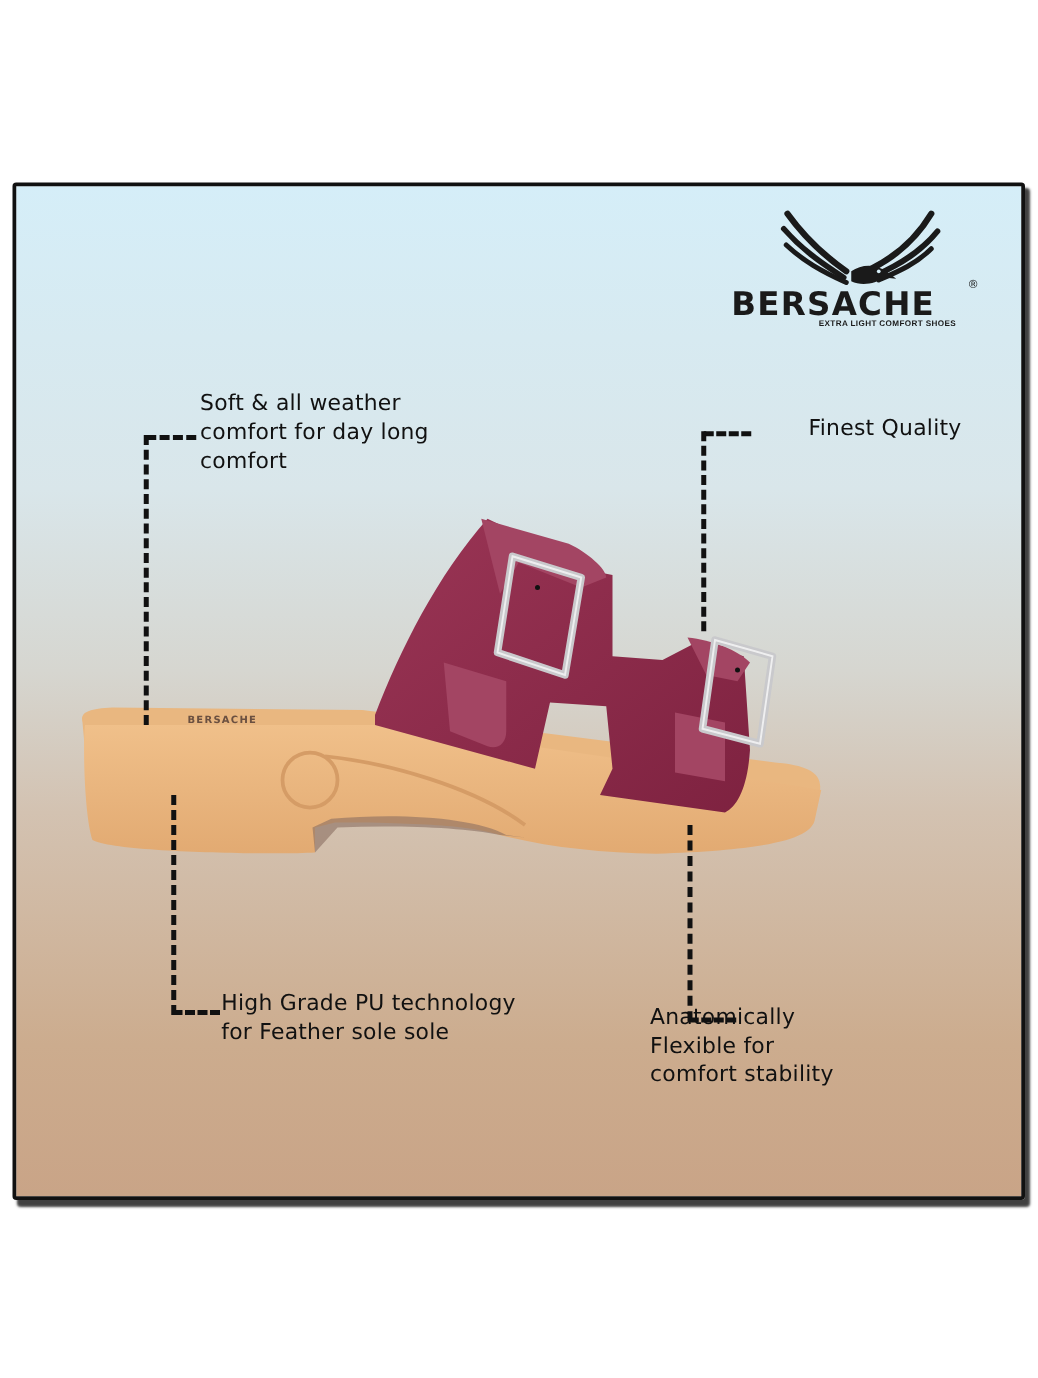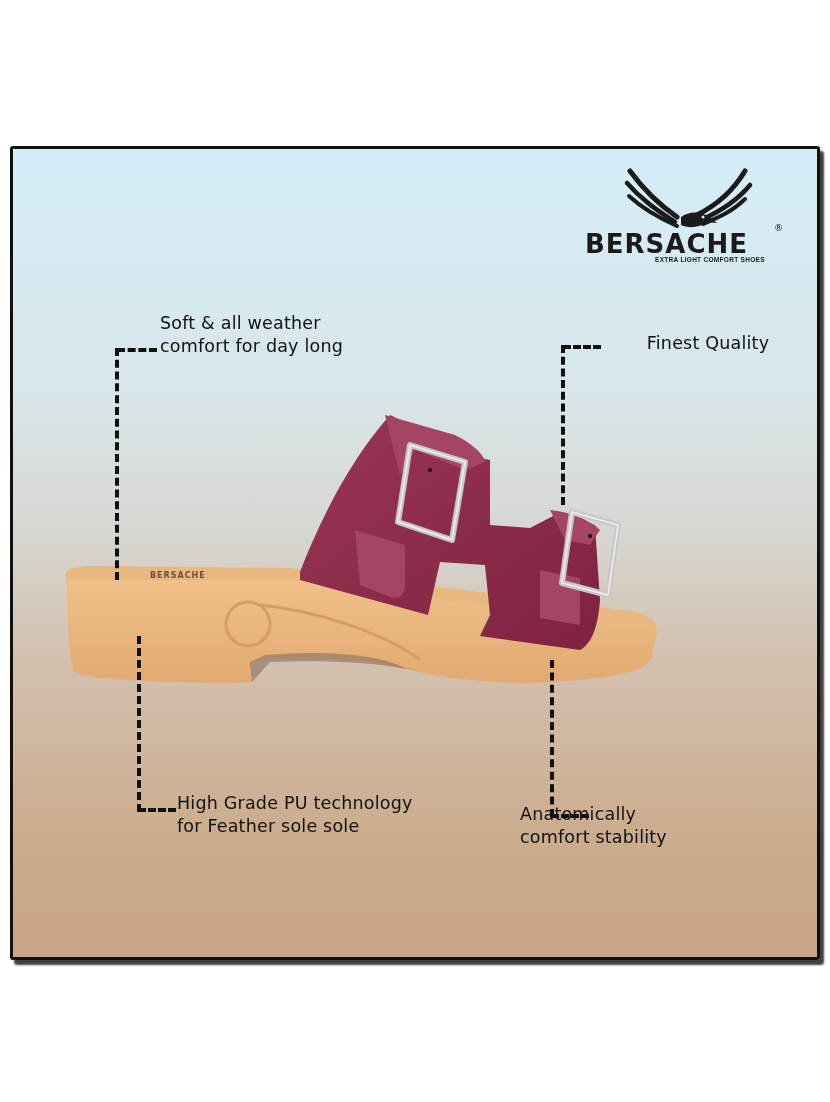--- a/index.html
+++ b/index.html
@@ -80,33 +80,35 @@
   </g>
   <circle cx="370" cy="70" r="2" fill="#111"></circle>
   <circle cx="530" cy="136" r="2" fill="#111"></circle>
 </svg>
 
 <div class="dash-h" style="left:117px;top:348px;width:40px;"></div>
 <div class="dash-v" style="left:115px;top:348px;height:232px;"></div>
 <div class="callout right" style="left:160px;top:312px;width:188px;">
   <div>Soft &amp; all weather</div>
   <div>comfort for day long</div>
+  <div>comfort</div>
 </div>
 
 <div class="dash-h" style="left:563px;top:345px;width:38px;"></div>
 <div class="dash-v" style="left:561px;top:345px;height:160px;"></div>
 <div class="callout" style="left:608px;top:332px;width:200px;text-align:center;">
   <div>Finest Quality</div>
 </div>
 
 <div class="dash-v" style="left:137px;top:636px;height:176px;"></div>
 <div class="dash-h" style="left:138px;top:808px;width:38px;"></div>
 <div class="callout" style="left:177px;top:792px;width:280px;">
   <div>High Grade PU technology</div>
   <div>for Feather sole sole</div>
 </div>
 
 <div class="dash-v" style="left:550px;top:660px;height:157px;"></div>
 <div class="dash-h" style="left:551px;top:814px;width:38px;"></div>
 <div class="callout right" style="left:520px;top:803px;width:194px;">
   <div>Anatomically</div>
+  <div>Flexible for</div>
   <div>comfort stability</div>
 </div>
 
 </body></html>

